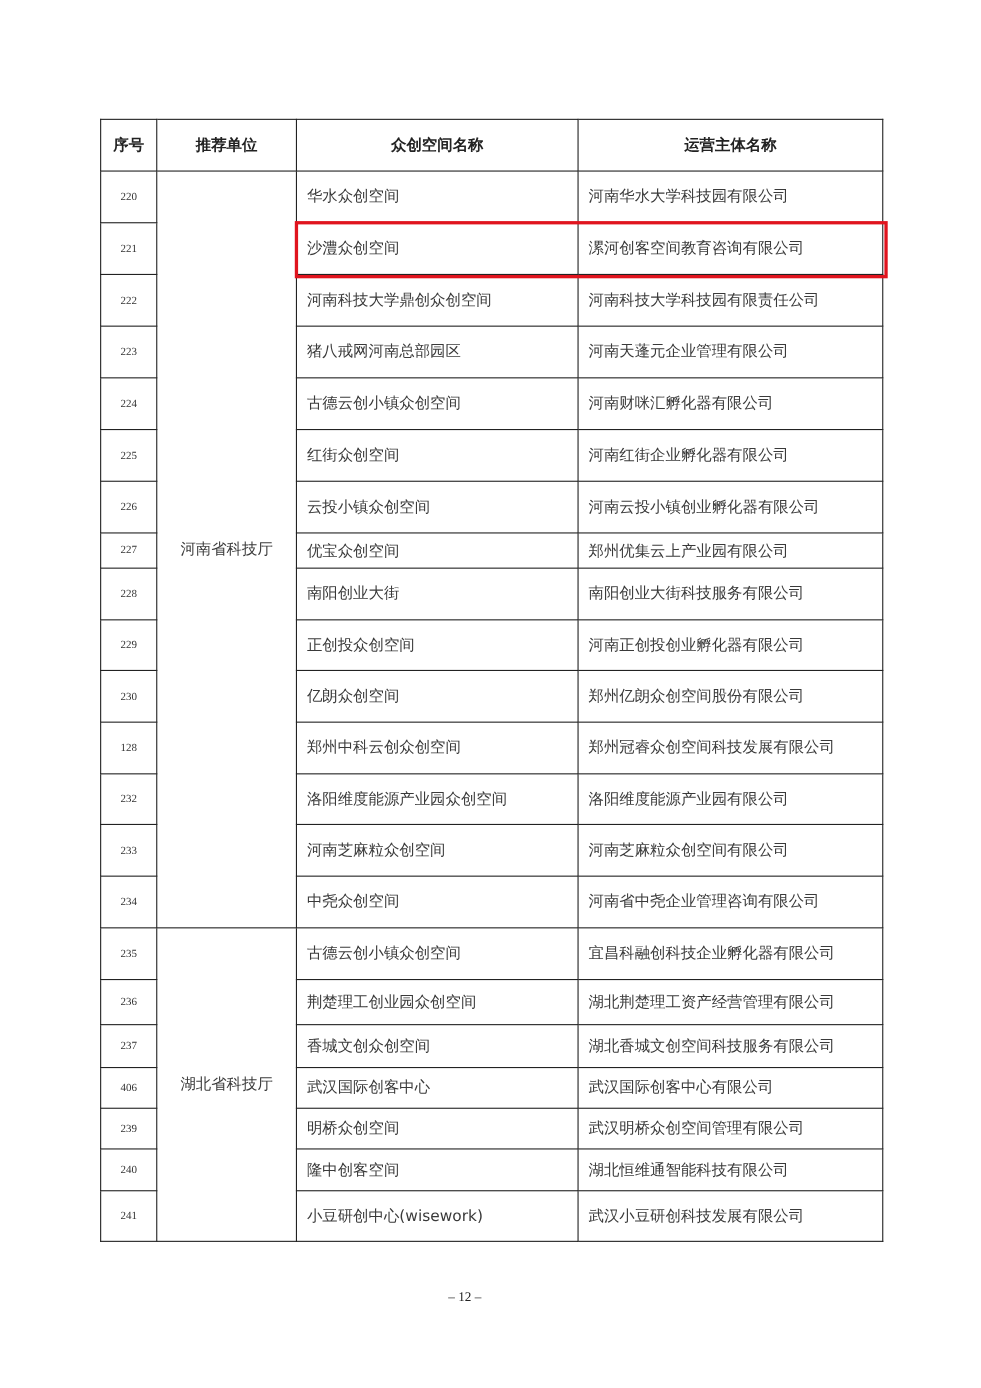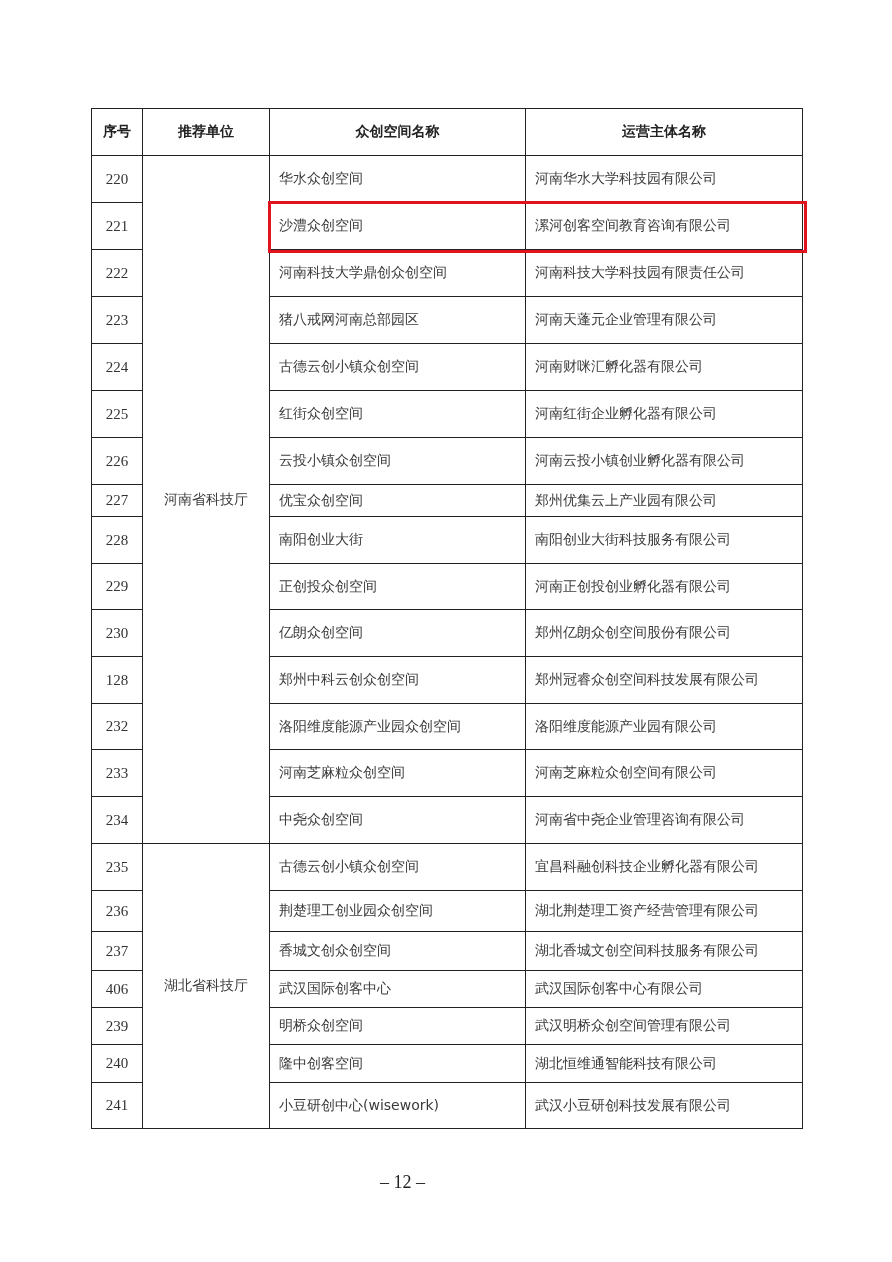--- a/index.html
+++ b/index.html
@@ -3,27 +3,27 @@
 <meta charset="utf-8">
 <style>
   html, body { margin:0; padding:0; background:#ffffff; }
   body { width:892px; height:1262px; position:relative; overflow:hidden;
          font-family:"DejaVu Sans", sans-serif; color:#333; }
   table { position:absolute; left:91px; top:108px; border-collapse:collapse;
           table-layout:fixed; width:711px; }
   td, th { border:1px solid #222; padding:0; font-weight:normal; font-size:14px;
            color:#3a3a3a; vertical-align:middle; }
   th { font-weight:bold; color:#222; text-align:center; height:46px; }
-  td.num { text-align:center; font-family:"Liberation Serif", serif; font-size:15px; color:#333; }
+  td.num { text-align:center; font-family:"Liberation Serif", serif; font-size:10px; color:#333; }
   td.unit { text-align:center; vertical-align:middle; }
   td.name, td.op { text-align:left; padding-left:9px; white-space:nowrap; }
   .hl { position:absolute; left:268px; top:201px; width:533px; height:46px;
         border:3px solid #e0141e; pointer-events:none; }
   .page { position:absolute; top:1172px; left:0; width:805px; text-align:center;
-          font-family:"Liberation Serif", serif; font-size:18px; color:#222; }
+          font-family:"Liberation Serif", serif; font-size:12px; color:#222;padding-left:20px; }
 </style>
 </head>
 <body>
 
 <table>
   <colgroup>
     <col style="width:51px">
       <col style="width:127px">
       <col style="width:256px">
       <col style="width:277px">

